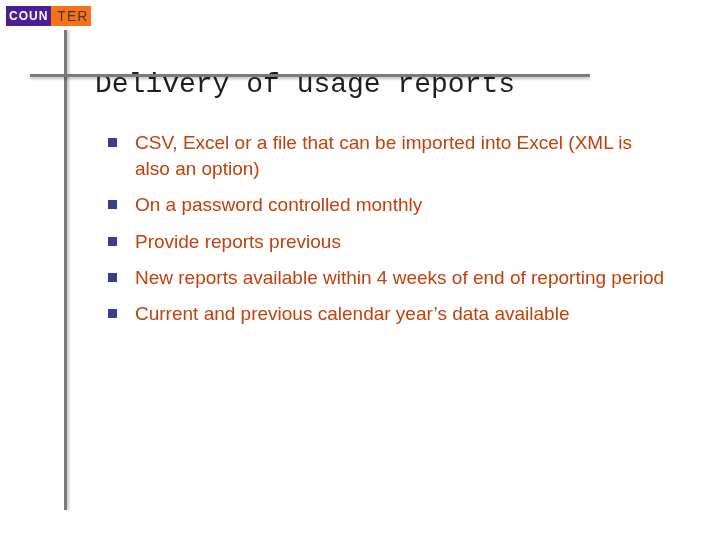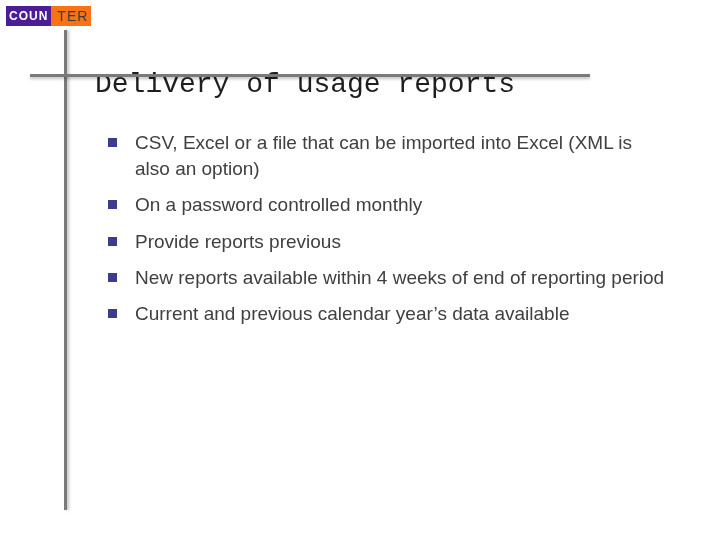--- a/index.html
+++ b/index.html
@@ -87,21 +87,21 @@
     width: 9px;
     height: 9px;
     background: #3c3c8c;
     margin-top: 8px;
     margin-right: 18px;
   }
   .txt {
     flex: 1 1 auto;
     font-size: 19px;
     line-height: 1.38;
-    color: #404040;
+    color: #c2410c;
   }
 </style>
 </head>
 <body>
 
 <div class="slide">
 
   <div class="logo">
     <span class="dark">COUN</span>
     <span class="light">TER</span>

